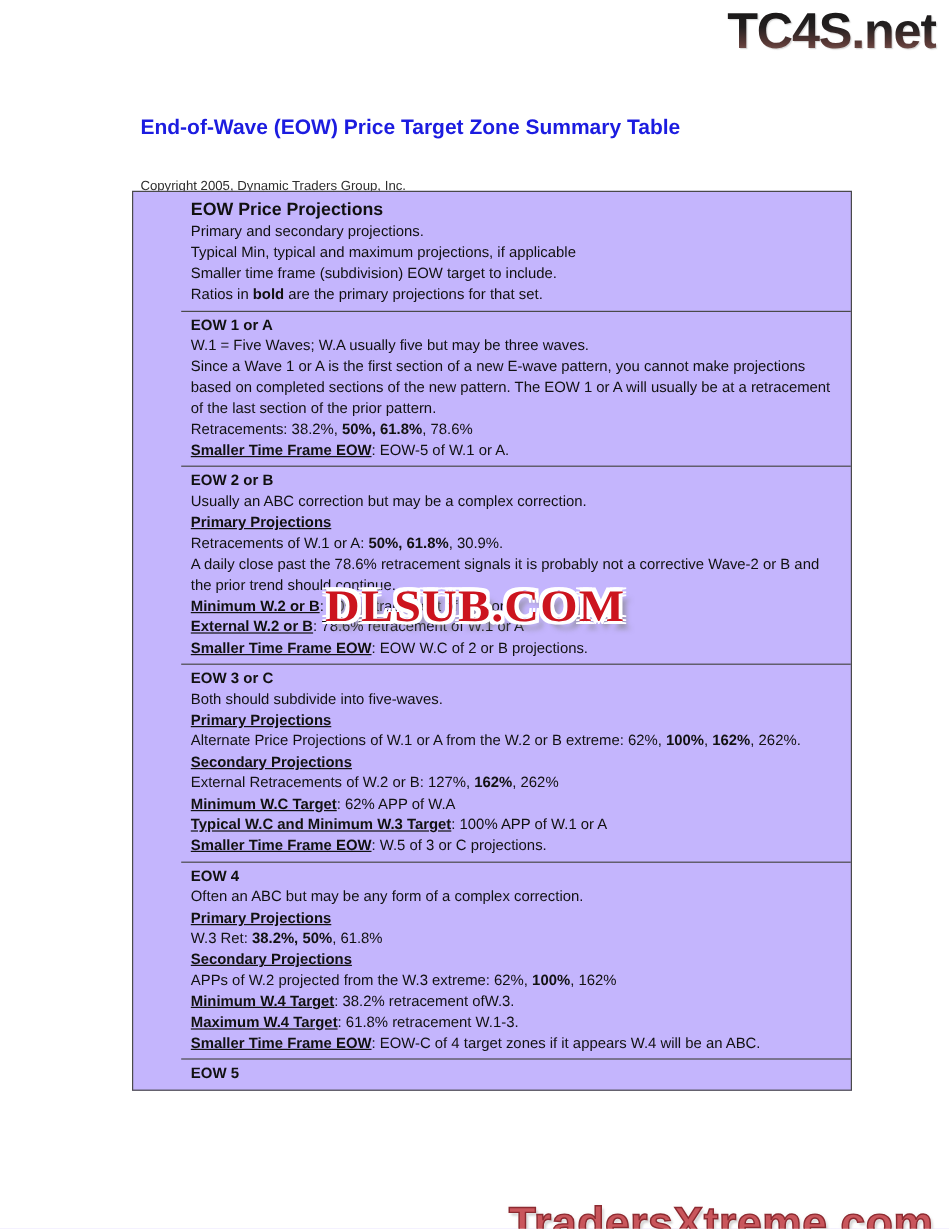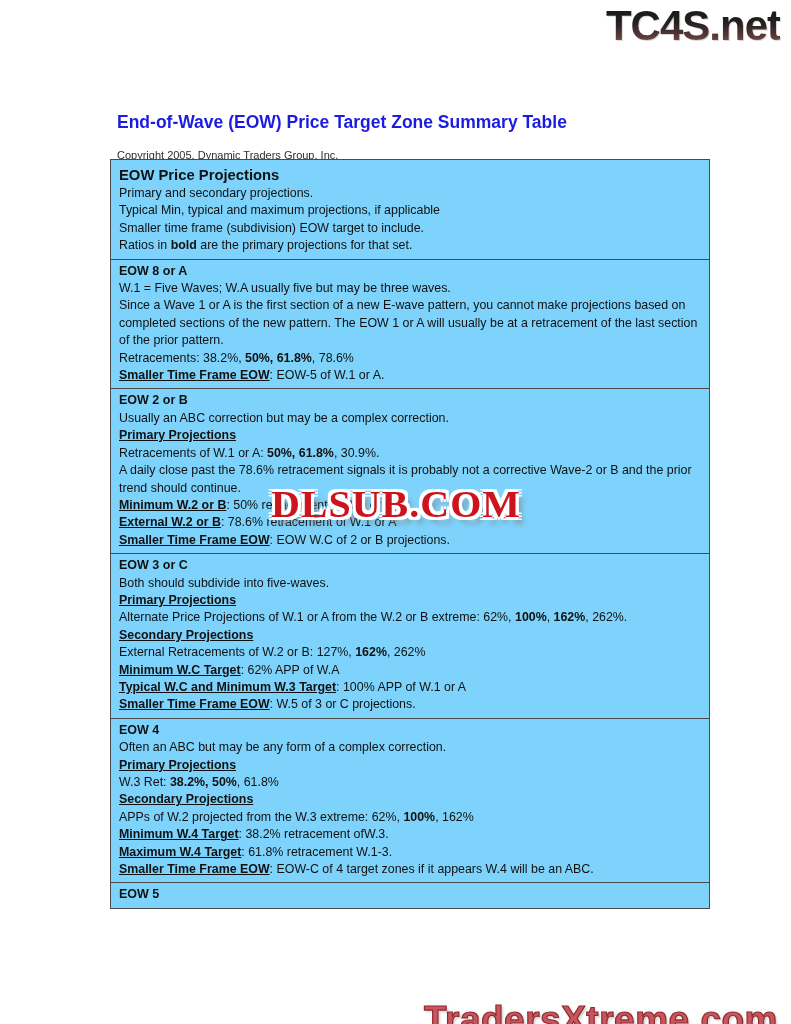--- a/index.html
+++ b/index.html
@@ -12,33 +12,33 @@
     position:absolute; top:5px; right:11px;
     font-family:"Liberation Sans", sans-serif;
     font-weight:bold; font-size:42px; line-height:1; letter-spacing:-1px;
     background:linear-gradient(180deg,#161616 0%,#242020 42%,#5d3b38 76%,#8e6b63 100%);
     -webkit-background-clip:text; background-clip:text; color:transparent;
     filter:drop-shadow(1px 1px 0 rgba(185,185,185,.55));
   }
 
   
   .title{
-    position:absolute; left:117px; top:112px; margin:0;
+    position:absolute; left:117px; top:96px; margin:0;
     font-size:17.5px; font-weight:bold; color:var(--title_blue,#1c1ce0);
     letter-spacing:0px; white-space:nowrap;
   }
   .copyright{
     position:absolute; left:117px; top:149px;
     font-size:11px; color:#2e2e2e;
   }
 
   
   .eow-table{
     position:absolute; left:110px; top:159px; width:600px;
-    border:1px solid var(--border_gray,#4a4a4a); box-sizing:border-box; background:#7dd3fc;
+    border:1px solid var(--border_gray,#4a4a4a); box-sizing:border-box; background:#c4b5fd;padding-left:40px;
   }
   .section{border-top:1px solid var(--border_gray,#4a4a4a); padding:3px 8px 4px;}
   .section:first-child{border-top:none; padding-top:5px;}
   .sec-heading{font-weight:bold; font-size:12.5px; line-height:17.4px;}
   .section.lg-head .sec-heading{font-size:14.8px; line-height:20px;}
   .line{font-size:12.4px; line-height:17.4px;}
   .b{font-weight:bold;}
   .u{text-decoration:underline;font-weight:bold;}
 
   
@@ -79,21 +79,21 @@
 
   <div class="eow-table">
       <div class="section lg-head">
         <div class="sec-heading">EOW Price Projections</div>
         <div class="line"><span>Primary and secondary projections.</span></div>
         <div class="line"><span>Typical Min, typical and maximum projections, if applicable</span></div>
         <div class="line"><span>Smaller time frame (subdivision) EOW target to include.</span></div>
         <div class="line"><span>Ratios in </span><span class="b">bold</span><span> are the primary projections for that set.</span></div>
       </div>
       <div class="section">
-        <div class="sec-heading">EOW 8 or A</div>
+        <div class="sec-heading">EOW 1 or A</div>
         <div class="line"><span>W.1 = Five Waves; W.A usually five but may be three waves.</span></div>
         <div class="line"><span>Since a Wave 1 or A is the first section of a new E-wave pattern, you cannot make projections based on completed sections of the new pattern. The EOW 1 or A will usually be at a retracement of the last section of the prior pattern.</span></div>
         <div class="line"><span>Retracements: 38.2%, </span><span class="b">50%, 61.8%</span><span>, 78.6%</span></div>
         <div class="line"><span class="u">Smaller Time Frame EOW</span><span>: EOW-5 of W.1 or A.</span></div>
       </div>
       <div class="section">
         <div class="sec-heading">EOW 2 or B</div>
         <div class="line"><span>Usually an ABC correction but may be a complex correction.</span></div>
         <div class="line"><span class="u">Primary Projections</span></div>
         <div class="line"><span>Retracements of W.1 or A: </span><span class="b">50%, 61.8%</span><span>, 30.9%.</span></div>

